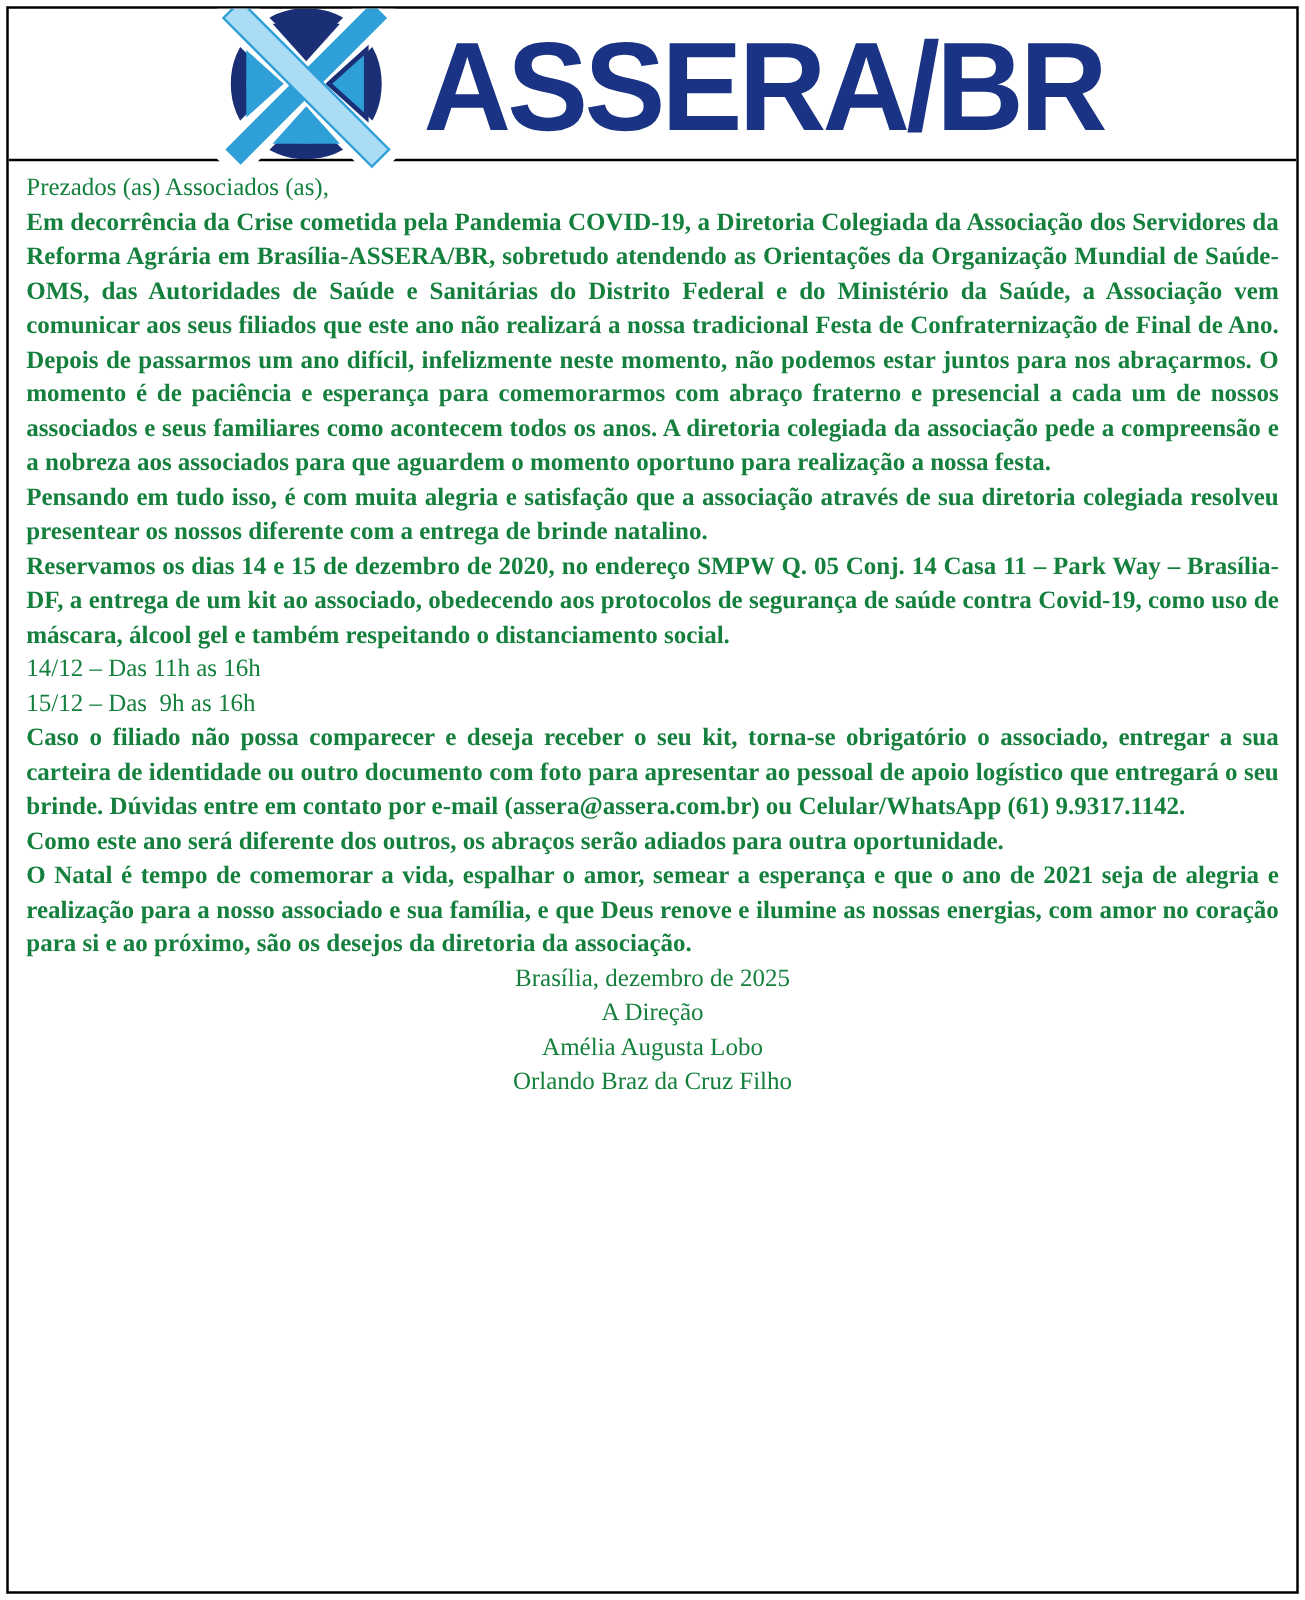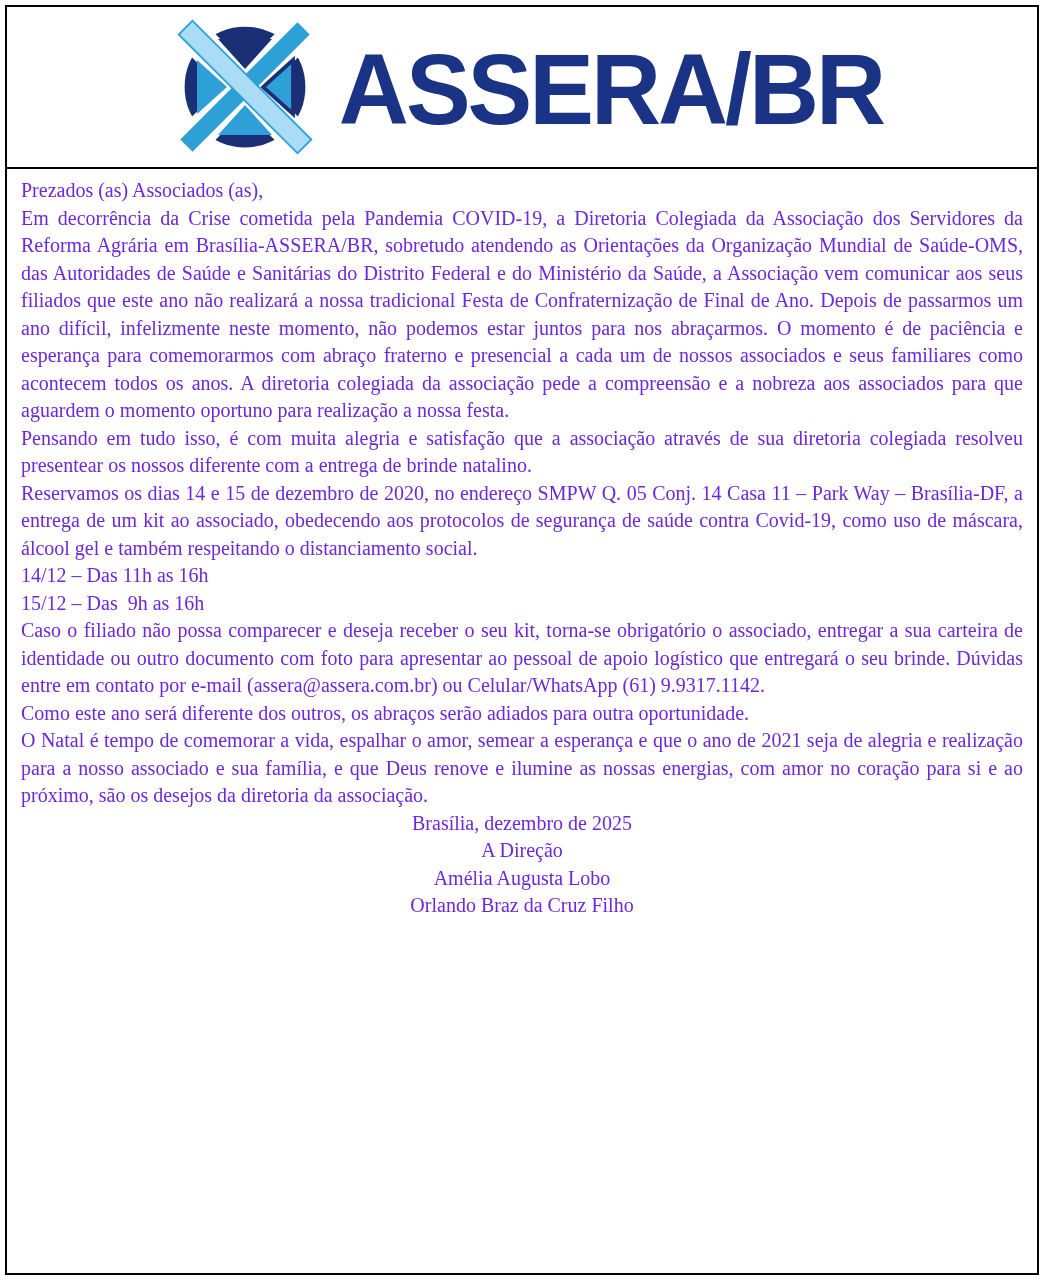--- a/index.html
+++ b/index.html
@@ -10,46 +10,46 @@
     padding: 5px;
     font-family: "Liberation Serif", serif;
   }
   .frame {
     width: 100%; height: 100%;
     border: 2px solid #000000;
     overflow: hidden;
     background: #ffffff;
   }
   .header {
-    height: 162px;
+    height: 122px;
     border-bottom: 2px solid #000000;
     display: flex;
     align-items: center;
     justify-content: center;
     gap: 10px;
     padding-top: 4px;
   }
   .wordmark {
     font-family: "Liberation Sans", sans-serif;
     font-weight: bold;
     font-size: 97px;
     letter-spacing: -3px;
     color: #1a3384;
     line-height: 1;
     transform: scaleY(1.04);
   }
   .body {
     padding: 8px 14px 0 14px;
     font-size: 20px;
     line-height: 27.5px;
-    color: #6d28d9;
+    color: #15803d;
     text-align: justify;
   }
   .body p { margin: 0; }
-  .para { margin-top: 26px; }
+  .para { margin-top: 26px; font-weight: bold; }
   .schedule-line { text-align: left; white-space: pre-wrap; }
   .schedule-first { margin-top: 26px; }
   .center { text-align: center; }
   .dateline { margin-top: 46px; }
   .sig-title { margin-top: 46px; }
 </style>
 </head>
 <body>
 
 <div class="page">

